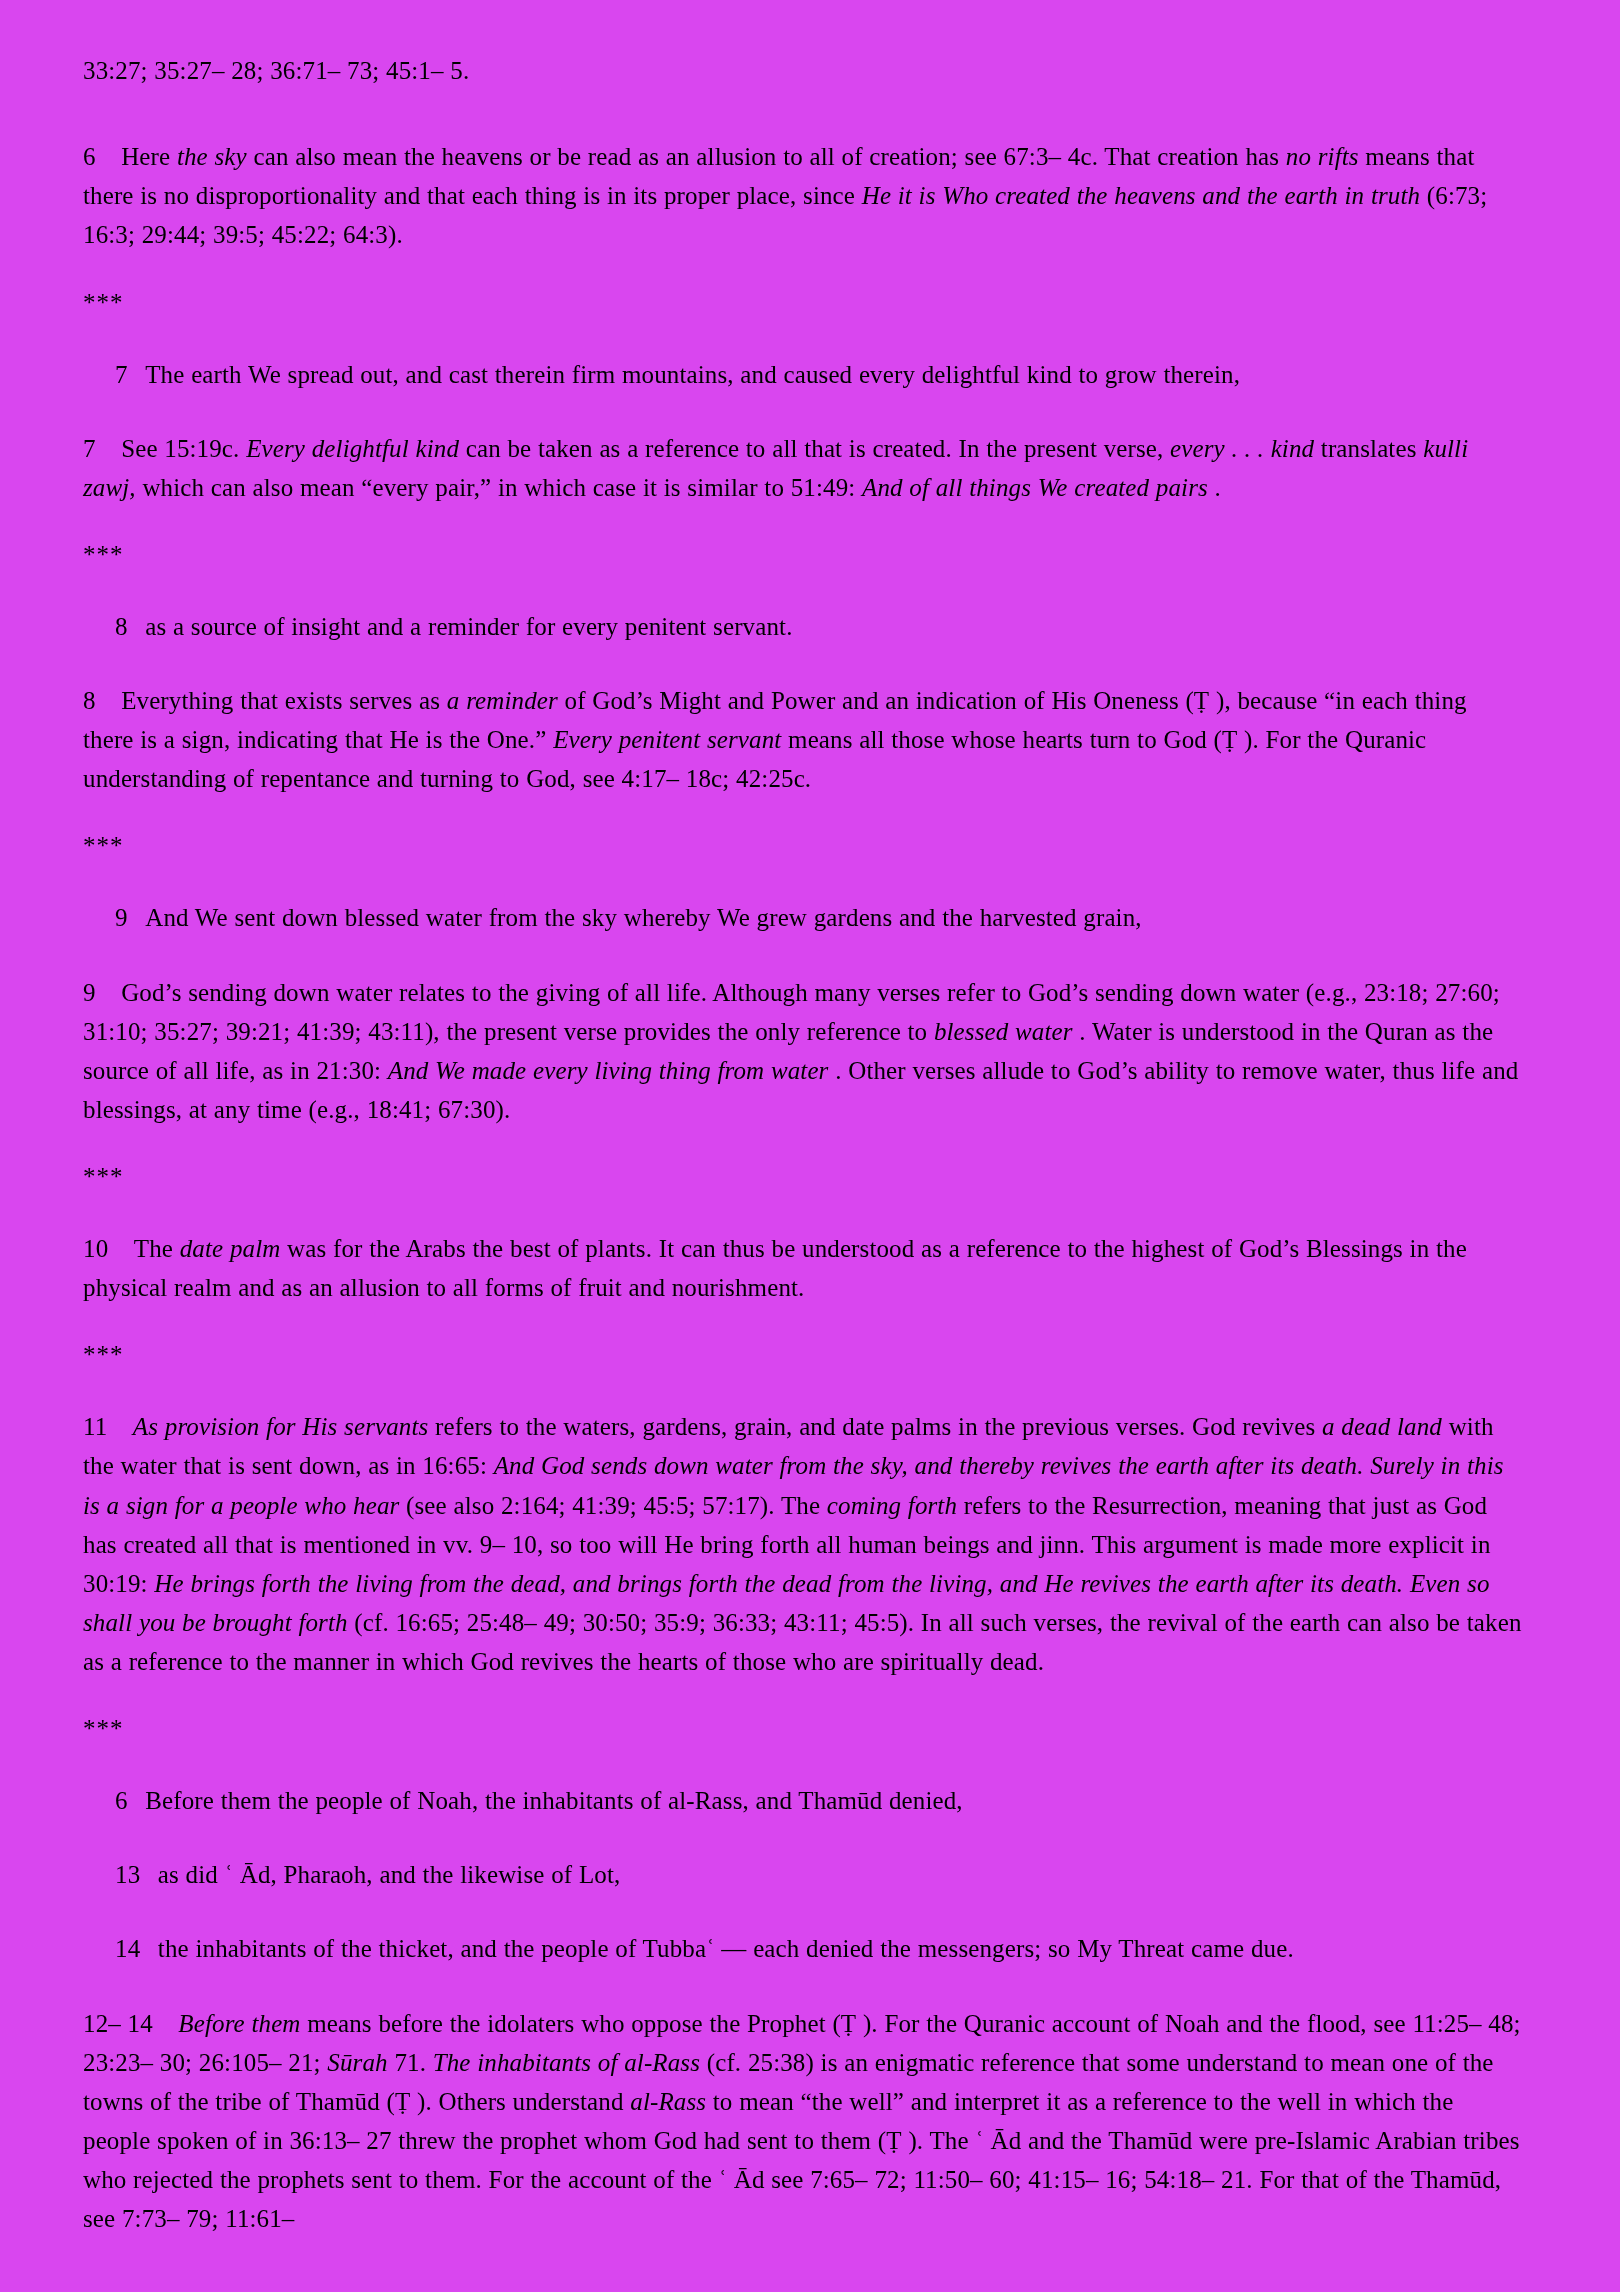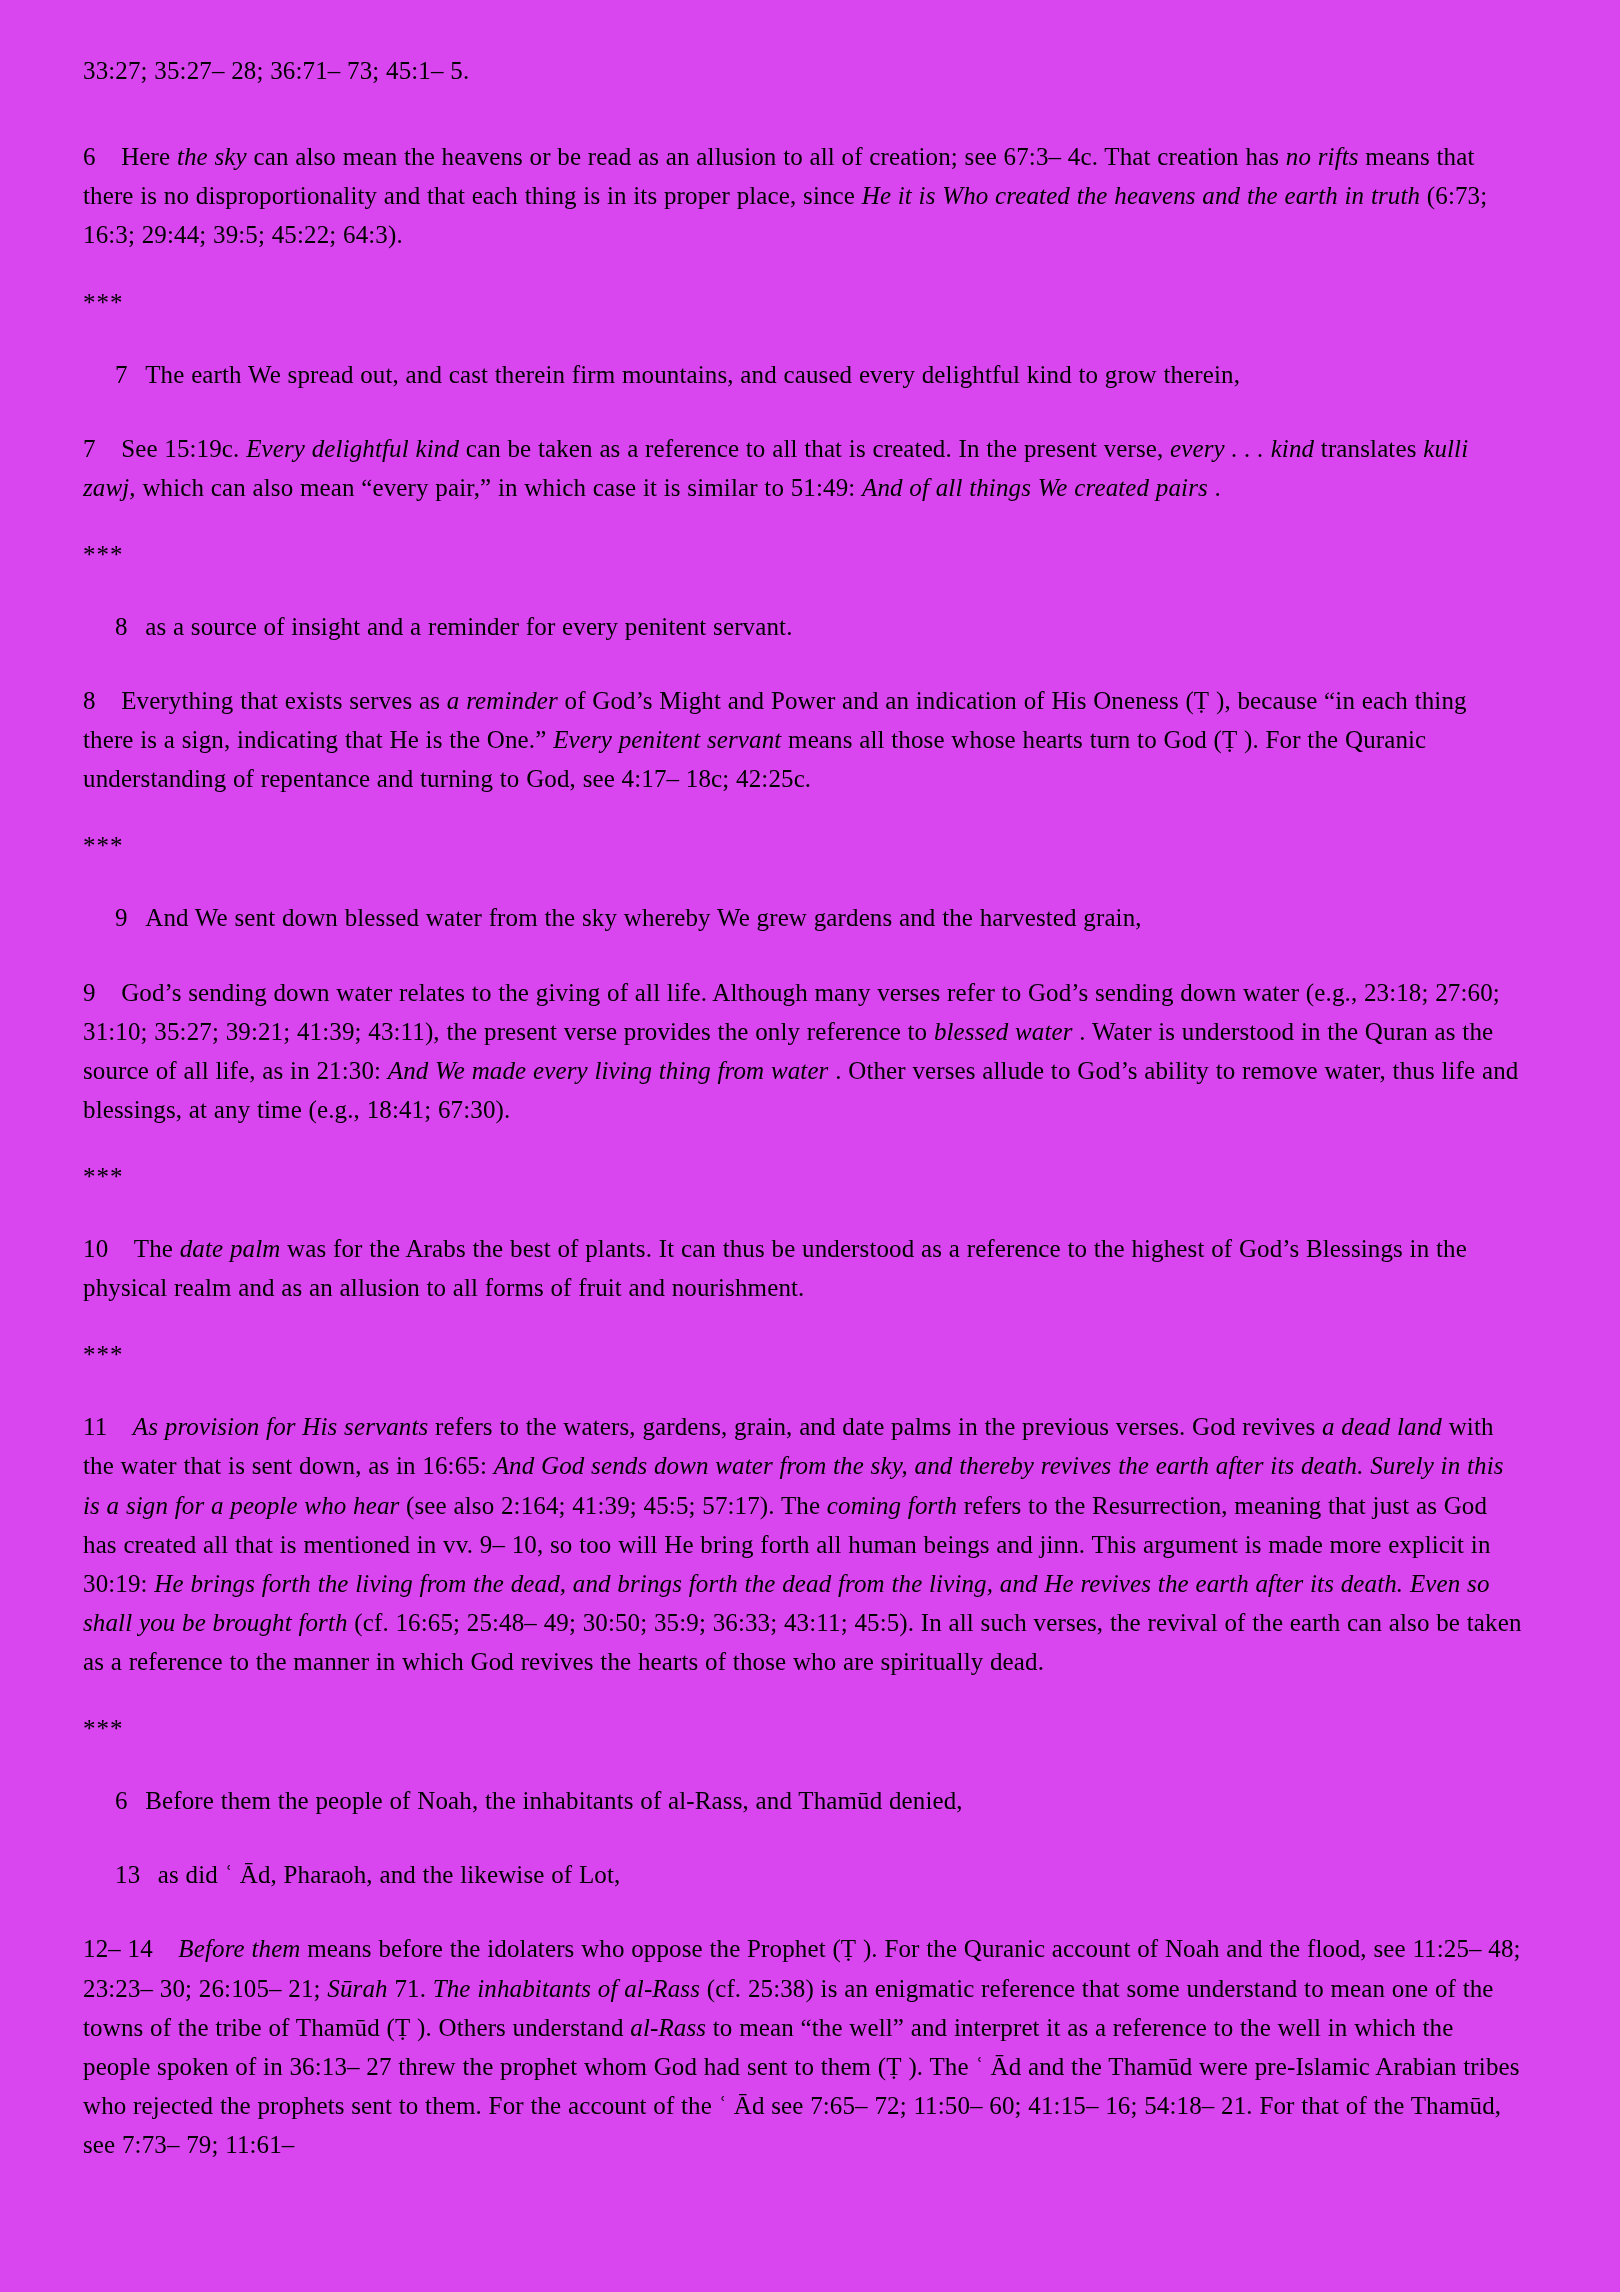--- a/index.html
+++ b/index.html
@@ -77,17 +77,18 @@
       <p class="sep">***</p>
       <p class="block verse"><span class="num">9</span><span class="gap">&nbsp;</span><span>And We sent down blessed water from the sky whereby We grew gardens and the harvested grain,</span></p>
       <p class="block commentary"><span class="num">9</span><span class="gap-wide">&nbsp;</span><span>God’s sending down water relates to the giving of all life. Although many verses refer to God’s sending down water (e.g., 23:18; 27:60; 31:10; 35:27; 39:21; 41:39; 43:11), the present verse provides the only reference to </span><i>blessed water</i><span> . Water is understood in the Quran as the source of all life, as in 21:30: </span><i>And We made every living thing from water</i><span> . Other verses allude to God’s ability to remove water, thus life and blessings, at any time (e.g., 18:41; 67:30).</span></p>
       <p class="sep">***</p>
       <p class="block commentary"><span class="num">10</span><span class="gap-wide">&nbsp;</span><span>The </span><i>date palm</i><span> was for the Arabs the best of plants. It can thus be understood as a reference to the highest of God’s Blessings in the physical realm and as an allusion to all forms of fruit and nourishment.</span></p>
       <p class="sep">***</p>
       <p class="block commentary"><span class="num">11</span><span class="gap-wide">&nbsp;</span><i>As provision for His servants</i><span> refers to the waters, gardens, grain, and date palms in the previous verses. God revives </span><i>a dead land</i><span> with the water that is sent down, as in 16:65: </span><i>And God sends down water from the sky, and thereby revives the earth after its death. Surely in this is a sign for a people who hear</i><span> (see also 2:164; 41:39; 45:5; 57:17). The </span><i>coming forth</i><span> refers to the Resurrection, meaning that just as God has created all that is mentioned in vv. 9– 10, so too will He bring forth all human beings and jinn. This argument is made more explicit in 30:19: </span><i>He brings forth the living from the dead, and brings forth the dead from the living, and He revives the earth after its death. Even so shall you be brought forth</i><span> (cf. 16:65; 25:48– 49; 30:50; 35:9; 36:33; 43:11; 45:5). In all such verses, the revival of the earth can also be taken as a reference to the manner in which God revives the hearts of those who are spiritually dead.</span></p>
       <p class="sep">***</p>
       <p class="block verse"><span class="num">6</span><span class="gap">&nbsp;</span><span>Before them the people of Noah, the inhabitants of al-Rass, and Thamūd denied,</span></p>
       <p class="block verse"><span class="num">13</span><span class="gap">&nbsp;</span><span>as did ʿ Ād, Pharaoh, and the likewise of Lot,</span></p>
+      <p class="block verse"><span class="num">14</span><span class="gap">&nbsp;</span><span>the inhabitants of the thicket, and the people of Tubbaʿ — each denied the messengers; so My Threat came due.</span></p>
       <p class="block commentary"><span class="num">12– 14</span><span class="gap-wide">&nbsp;</span><i>Before them</i><span> means before the idolaters who oppose the Prophet (Ṭ ). For the Quranic account of Noah and the flood, see 11:25– 48; 23:23– 30; 26:105– 21; </span><i>Sūrah</i><span> 71. </span><i>The inhabitants of al-Rass</i><span> (cf. 25:38) is an enigmatic reference that some understand to mean one of the towns of the tribe of Thamūd (Ṭ ). Others understand </span><i>al-Rass</i><span> to mean “the well” and interpret it as a reference to the well in which the people spoken of in 36:13– 27 threw the prophet whom God had sent to them (Ṭ ). The ʿ Ād and the Thamūd were pre-Islamic Arabian tribes who rejected the prophets sent to them. For the account of the ʿ Ād see 7:65– 72; 11:50– 60; 41:15– 16; 54:18– 21. For that of the Thamūd, see 7:73– 79; 11:61–</span></p>
     </div>
 
 </div>
 
 
 </body></html>

